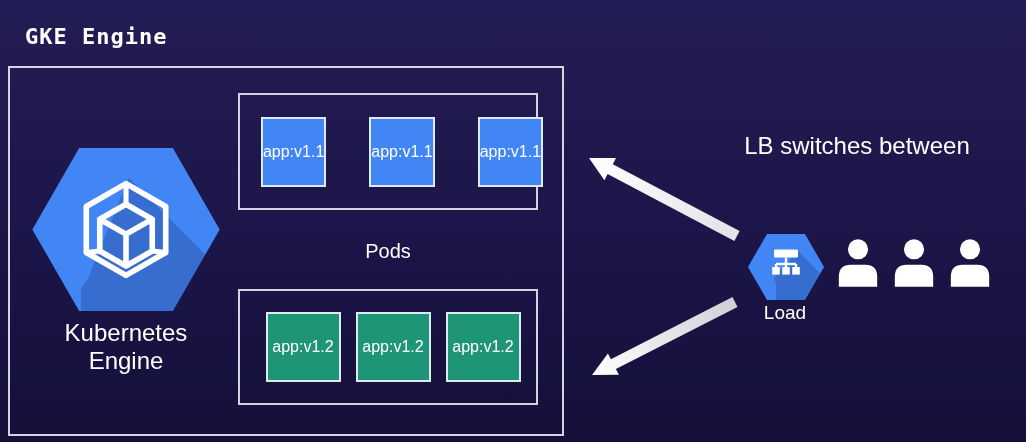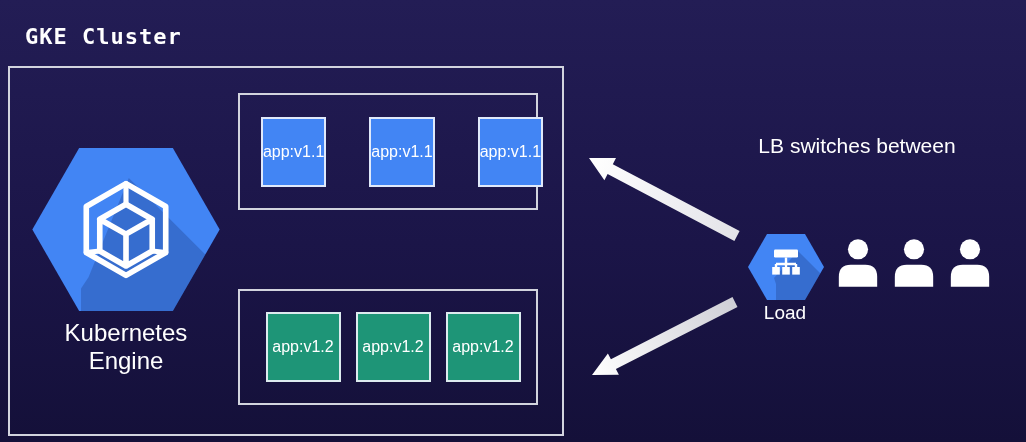--- a/index.html
+++ b/index.html
@@ -22,33 +22,33 @@
   }
   .pods-top{top:93px;height:117px;}
   .pods-bottom{top:289px;height:116px;padding-left:10px;}
   .app-box{
     width:75px;height:70px;box-sizing:border-box;border:2px solid rgba(238,242,250,0.92);
     display:flex;align-items:center;justify-content:center;font-size:16px;white-space:nowrap;
   }
   .app-box.blue{background:var(--google-blue,#4285f4);margin-left:28px;}
   .app-box.green{background:var(--version2-green,#1e9577);}
   .pods-label{position:absolute;left:238px;top:240px;width:300px;text-align:center;font-size:20px;}
-  .note{position:absolute;left:688px;top:133px;width:338px;text-align:center;font-size:21px;line-height:25px;font-weight:500;}
+  .note{position:absolute;left:688px;top:133px;width:338px;text-align:center;font-size:24px;line-height:25px;font-weight:500;}
   .lb-icon{position:absolute;left:748px;top:234px;width:76px;height:66px;}
   .lb-label{position:absolute;left:725px;top:302px;width:120px;text-align:center;font-size:19px;line-height:21px;}
   .users{position:absolute;left:837px;top:239px;display:flex;gap:14px;}
   .user-svg{width:42px;height:48px;}
   .arrows{position:absolute;left:0;top:0;width:1026px;height:442px;pointer-events:none;}
 </style>
 </head>
 <body>
 
 <div class="canvas">
 
-  <div class="title">GKE Cluster</div>
+  <div class="title">GKE Engine</div>
 
   <div class="cluster-box"></div>
 
   <svg class="gke-logo" viewBox="0 0 200 174">
     <defs>
       <clipPath id="hexclip">
           <polygon points="0,87 50,0 150,0 200,87 150,174 50,174"></polygon>
         </clipPath>
     </defs>
     <polygon points="0,87 50,0 150,0 200,87 150,174 50,174" style="fill:var(--google-blue,#4285f4)"></polygon>
@@ -60,20 +60,21 @@
     </g>
   </svg>
   <div class="engine-label">Kubernetes Engine</div>
 
   <div class="pods-box pods-top">
     <div class="app-box blue">app:v1.1</div>
     <div class="app-box blue">app:v1.1</div>
     <div class="app-box blue">app:v1.1</div>
   </div>
 
+  <div class="pods-label">Pods</div>
 
   <div class="pods-box pods-bottom">
     <div class="app-box green">app:v1.2</div>
     <div class="app-box green">app:v1.2</div>
     <div class="app-box green">app:v1.2</div>
   </div>
 
   <div class="note">
     <div>LB switches between</div>
   </div>

